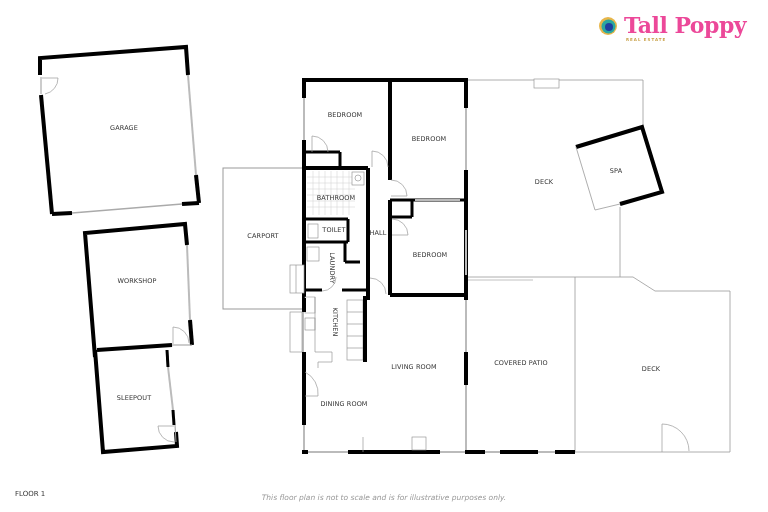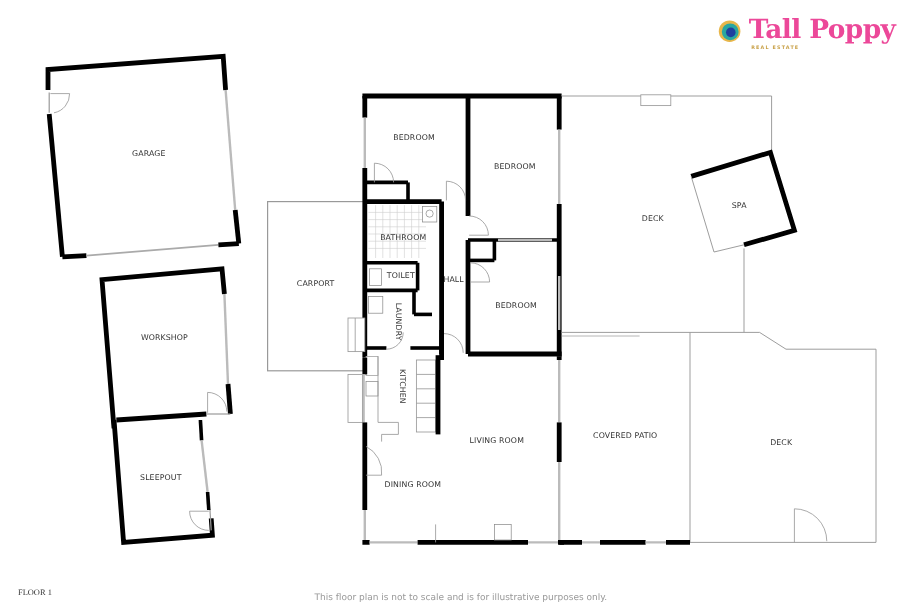--- a/index.html
+++ b/index.html
@@ -3,22 +3,22 @@
 <meta charset="utf-8">
 <style>
   html, body { margin:0; padding:0; background:#ffffff; }
   body { width:768px; height:512px; position:relative; overflow:hidden; font-family:"DejaVu Sans", sans-serif; }
   #plan { position:absolute; left:0; top:0; width:768px; height:512px; }
   .lbl { font-family:"DejaVu Sans", sans-serif; font-size:6.5px; fill:#333; letter-spacing:0.1px; }
   .logo { position:absolute; left:598px; top:12px; width:160px; height:34px; }
   .logo-text { position:absolute; left:26px; top:0px; font-family:"DejaVu Serif", serif; font-weight:bold; font-size:22px; color:#ec4899; letter-spacing:-0.5px; white-space:nowrap; }
   .logo-sub { position:absolute; left:28px; top:25px; font-family:"DejaVu Sans", sans-serif; font-size:4px; color:#c9a24a; letter-spacing:1px; font-weight:bold; }
   .logo-mark { position:absolute; left:0; top:4px; width:20px; height:20px; }
-  .floor-label { position:absolute; left:15px; top:490px; font-size:7px; color:#333;font-family:Liberation Serif, serif; }
-  .disclaimer { position:absolute; left:0; width:768px; top:493px; text-align:center; font-size:7.5px; color:#999; }
+  .floor-label { position:absolute; left:15px; top:490px; font-size:7px; color:#333; }
+  .disclaimer { position:absolute; left:0; width:768px; top:493px; text-align:center; font-size:7.5px; font-style:italic; color:#999; }
 </style>
 </head>
 <body>
 
 <div class="logo">
   <svg class="logo-mark" viewBox="0 0 20 20">
     <circle cx="10" cy="10" r="9" fill="#e8b64a"></circle>
     <circle cx="10.5" cy="10.5" r="7" fill="#2aa7a0"></circle>
     <circle cx="11" cy="11" r="4" fill="#1f3f9f"></circle>
   </svg>

